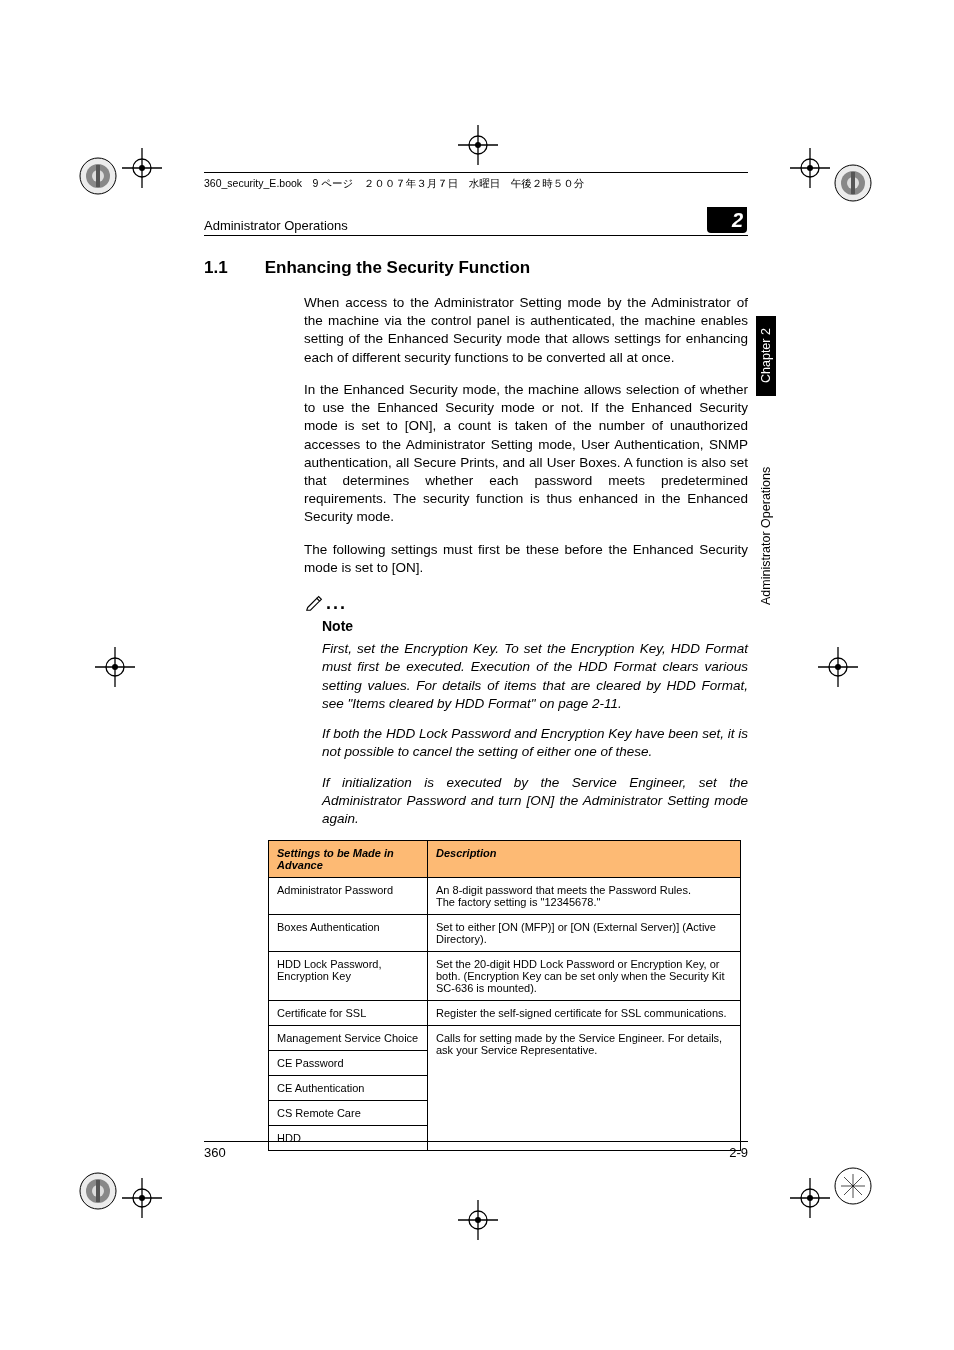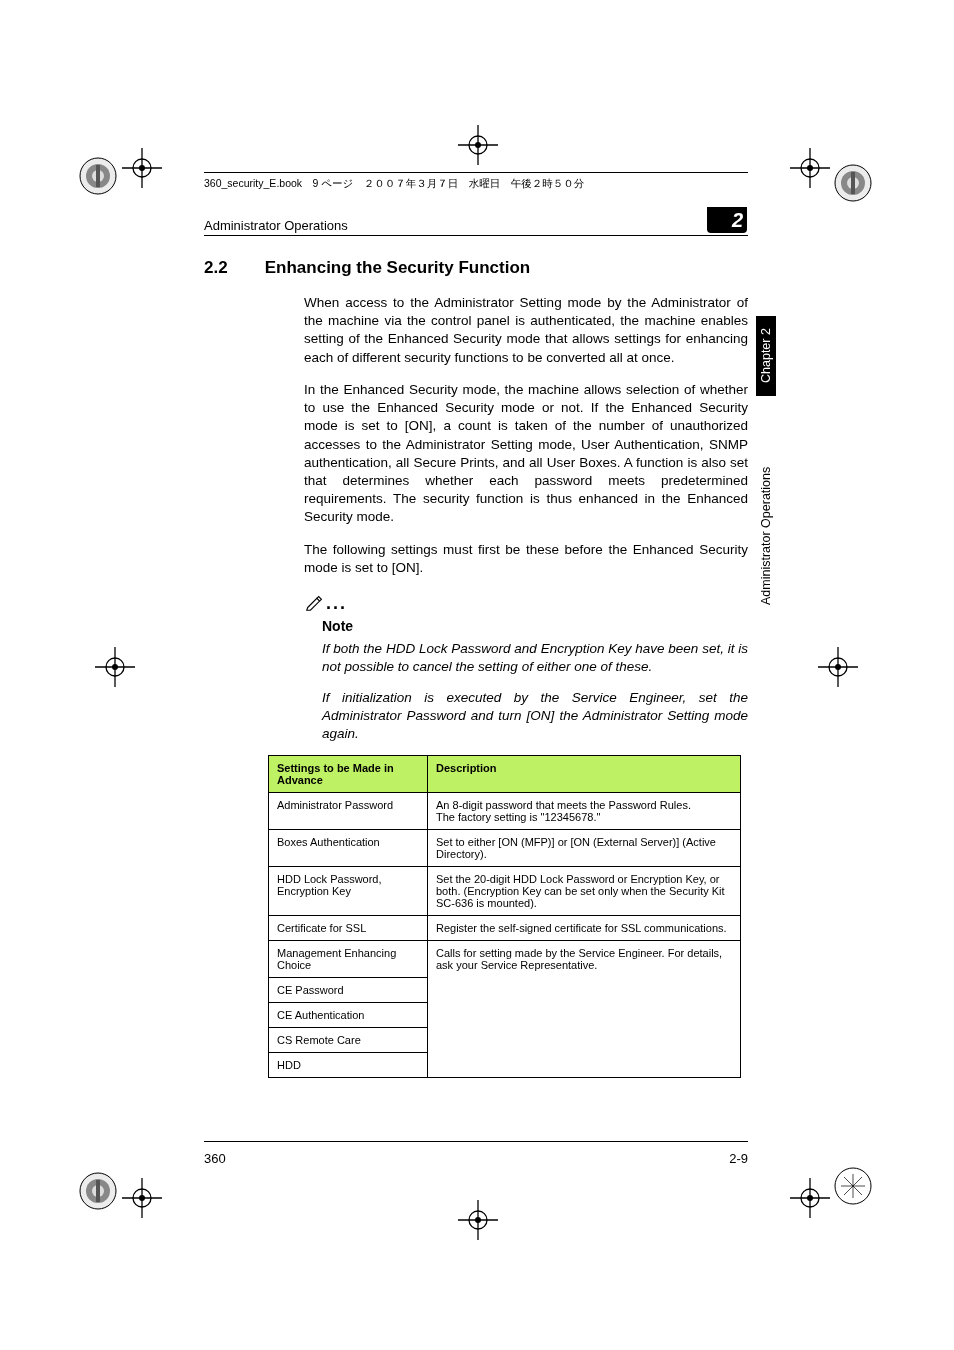--- a/index.html
+++ b/index.html
@@ -117,31 +117,32 @@
     margin-top: 6px;
     font-size: 11px;
   }
   .tbl th, .tbl td {
     border: 1px solid #000;
     padding: 6px 8px;
     vertical-align: top;
     text-align: left;
   }
   .tbl th {
-    background: #bef264;
+    background: #fdba74;
     font-weight: bold;
+    font-style: italic;
   }
   .tbl .col1 { width: 142px; }
 
   .footer-rule {
     position: absolute;
     left: 204px; top: 1141px;
     width: 544px;
     border-top: 1px solid #000;
-    padding-top: 9px;
+    padding-top: 3px;
     font-size: 13px;
   }
   .footer-rule .left { float:left; }
   .footer-rule .right { float:right; }
 
   
   .side-label-box {
     position: absolute;
     left: 756px; top: 316px;
     width: 20px; height: 80px;
@@ -300,40 +301,41 @@
   </div>
   <div class="chapter-badge">2</div>
 
   <div class="side-label-box"></div>
   <div class="side-label-chapter">Chapter 2</div>
   <div class="side-label-ops">Administrator Operations</div>
 
   <div class="content">
 
     <div class="section-heading">
-      <span class="section-number">2.2</span>
+      <span class="section-number">1.1</span>
       <span>Enhancing the Security Function</span>
     </div>
 
     <div class="body-col">
       <p>When access to the Administrator Setting mode by the Administrator of the machine via the control panel is authenticated, the machine enables setting of the Enhanced Security mode that allows settings for enhancing each of different security functions to be converted all at once.</p>
       <p>In the Enhanced Security mode, the machine allows selection of whether to use the Enhanced Security mode or not. If the Enhanced Security mode is set to [ON], a count is taken of the number of unauthorized accesses to the Administrator Setting mode, User Authentication, SNMP authentication, all Secure Prints, and all User Boxes. A function is also set that determines whether each password meets predetermined requirements. The security function is thus enhanced in the Enhanced Security mode.</p>
       <p>The following settings must first be these before the Enhanced Security mode is set to [ON].</p>
 
       <div class="note-block">
         <span class="note-icon">
           <svg viewBox="0 0 24 24">
               <g stroke="#000" stroke-width="1.2" fill="none">
                 <path d="M4 18 L14 8 L17 11 L7 21 L3 21 Z"></path>
                 <path d="M14 8 L16 6 L19 9 L17 11"></path>
               </g>
             </svg>
         </span><span class="note-dots">...</span>
         <div class="note-title">Note</div>
         <div class="note-body">
+          <p>First, set the Encryption Key. To set the Encryption Key, HDD Format must first be executed. Execution of the HDD Format clears various setting values. For details of items that are cleared by HDD Format, see "Items cleared by HDD Format" on page 2-11.</p>
           <p>If both the HDD Lock Password and Encryption Key have been set, it is not possible to cancel the setting of either one of these.</p>
           <p>If initialization is executed by the Service Engineer, set the Administrator Password and turn [ON] the Administrator Setting mode again.</p>
         </div>
       </div>
     </div>
 
     <table class="tbl">
       <tbody>
           <tr>
         <th class="col1">Settings to be Made in Advance</th>
@@ -350,21 +352,21 @@
       </tr>
       <tr>
         <td class="col1">HDD Lock Password, Encryption Key</td>
         <td>Set the 20-digit HDD Lock Password or Encryption Key, or both. (Encryption Key can be set only when the Security Kit SC-636 is mounted).</td>
       </tr>
       <tr>
         <td class="col1">Certificate for SSL</td>
         <td>Register the self-signed certificate for SSL communications.</td>
       </tr>
       <tr>
-        <td class="col1">Management Enhancing Choice</td>
+        <td class="col1">Management Service Choice</td>
         <td rowspan="5">Calls for setting made by the Service Engineer. For details, ask your Service Representative.</td>
       </tr>
       <tr>
         <td class="col1">CE Password</td>
       </tr>
       <tr>
         <td class="col1">CE Authentication</td>
       </tr>
       <tr>
         <td class="col1">CS Remote Care</td>

